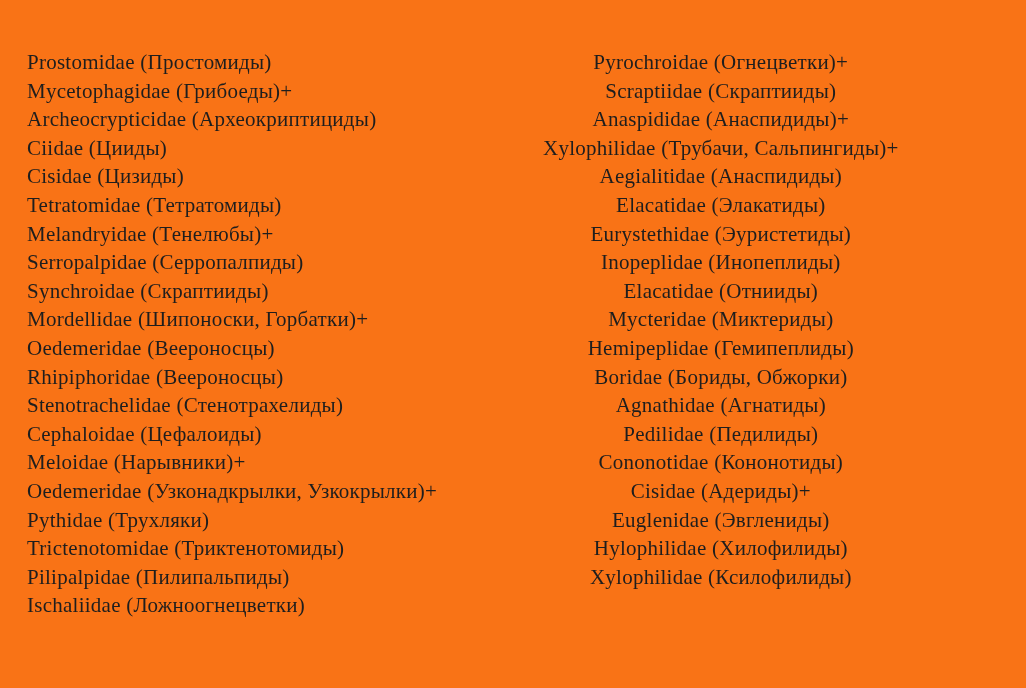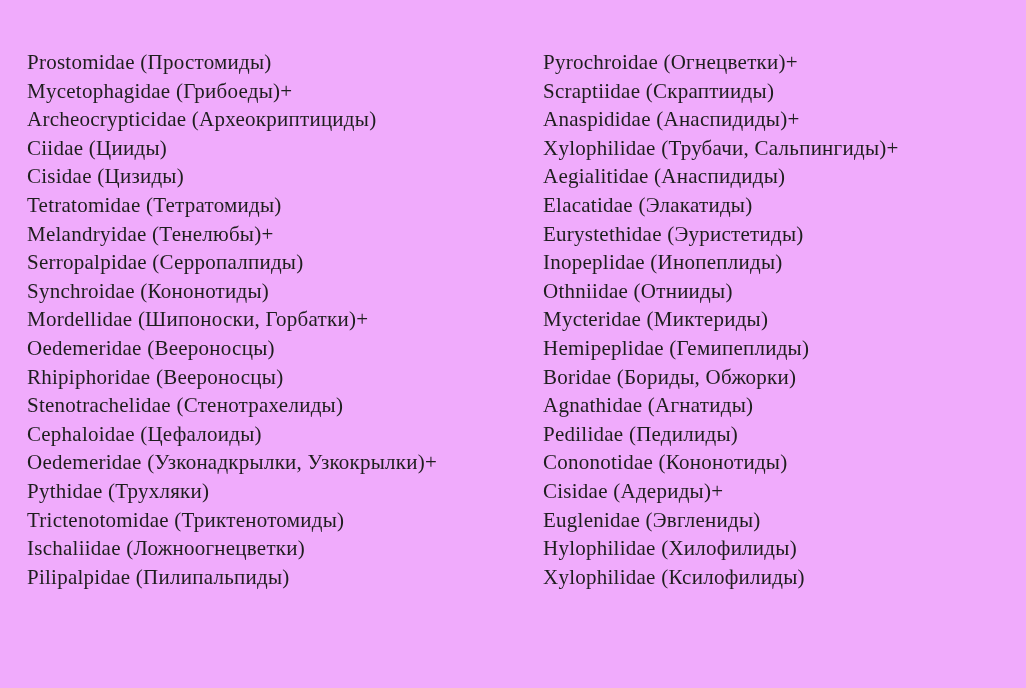--- a/index.html
+++ b/index.html
@@ -11,28 +11,28 @@
       position: relative;
       width: 1026px;
       height: 688px;
       overflow: hidden;
       font-family: "Liberation Serif", "DejaVu Serif", serif;
       color: #1e1e1e;
     }
     .page {
       position: absolute;
       inset: 0;
-      background: #f0abfc;
+      background: #f97316;
     }
     .col {
       position: absolute;
       top: 48px;
     }
     .col-left  { left: 27px; }
-    .col-right { left: 543px; }
+    .col-right { left: 543px; text-align: center; }
     .line {
       font-size: 21px;
       line-height: 28.6px;
       letter-spacing: 0.25px;
       white-space: nowrap;
     }
   </style>
 </head>
 <body>
 
@@ -40,43 +40,44 @@
 
   <div class="col col-left">
     <div class="line">Prostomidae (Простомиды)</div>
     <div class="line">Mycetophagidae (Грибоеды)+</div>
     <div class="line">Archeocrypticidae (Археокриптициды)</div>
     <div class="line">Ciidae (Цииды)</div>
     <div class="line">Cisidae (Цизиды)</div>
     <div class="line">Tetratomidae (Тетратомиды)</div>
     <div class="line">Melandryidae (Тенелюбы)+</div>
     <div class="line">Serropalpidae (Серропалпиды)</div>
-    <div class="line">Synchroidae (Кононотиды)</div>
+    <div class="line">Synchroidae (Скраптииды)</div>
     <div class="line">Mordellidae (Шипоноски, Горбатки)+</div>
     <div class="line">Oedemeridae (Веероносцы)</div>
     <div class="line">Rhipiphoridae (Веероносцы)</div>
     <div class="line">Stenotrachelidae (Стенотрахелиды)</div>
     <div class="line">Cephaloidae (Цефалоиды)</div>
+    <div class="line">Meloidae (Нарывники)+</div>
     <div class="line">Oedemeridae (Узконадкрылки, Узкокрылки)+</div>
     <div class="line">Pythidae (Трухляки)</div>
     <div class="line">Trictenotomidae (Триктенотомиды)</div>
+    <div class="line">Pilipalpidae (Пилипальпиды)</div>
     <div class="line">Ischaliidae (Ложноогнецветки)</div>
-    <div class="line">Pilipalpidae (Пилипальпиды)</div>
   </div>
 
   <div class="col col-right">
     <div class="line">Pyrochroidae (Огнецветки)+</div>
     <div class="line">Scraptiidae (Скраптииды)</div>
     <div class="line">Anaspididae (Анаспидиды)+</div>
     <div class="line">Xylophilidae (Трубачи, Сальпингиды)+</div>
     <div class="line">Aegialitidae (Анаспидиды)</div>
     <div class="line">Elacatidae (Элакатиды)</div>
     <div class="line">Eurystethidae (Эуристетиды)</div>
     <div class="line">Inopeplidae (Инопеплиды)</div>
-    <div class="line">Othniidae (Отнииды)</div>
+    <div class="line">Elacatidae (Отнииды)</div>
     <div class="line">Mycteridae (Миктериды)</div>
     <div class="line">Hemipeplidae (Гемипеплиды)</div>
     <div class="line">Boridae (Бориды, Обжорки)</div>
     <div class="line">Agnathidae (Агнатиды)</div>
     <div class="line">Pedilidae (Педилиды)</div>
     <div class="line">Cononotidae (Кононотиды)</div>
     <div class="line">Cisidae (Адериды)+</div>
     <div class="line">Euglenidae (Эвглениды)</div>
     <div class="line">Hylophilidae (Хилофилиды)</div>
     <div class="line">Xylophilidae (Ксилофилиды)</div>

